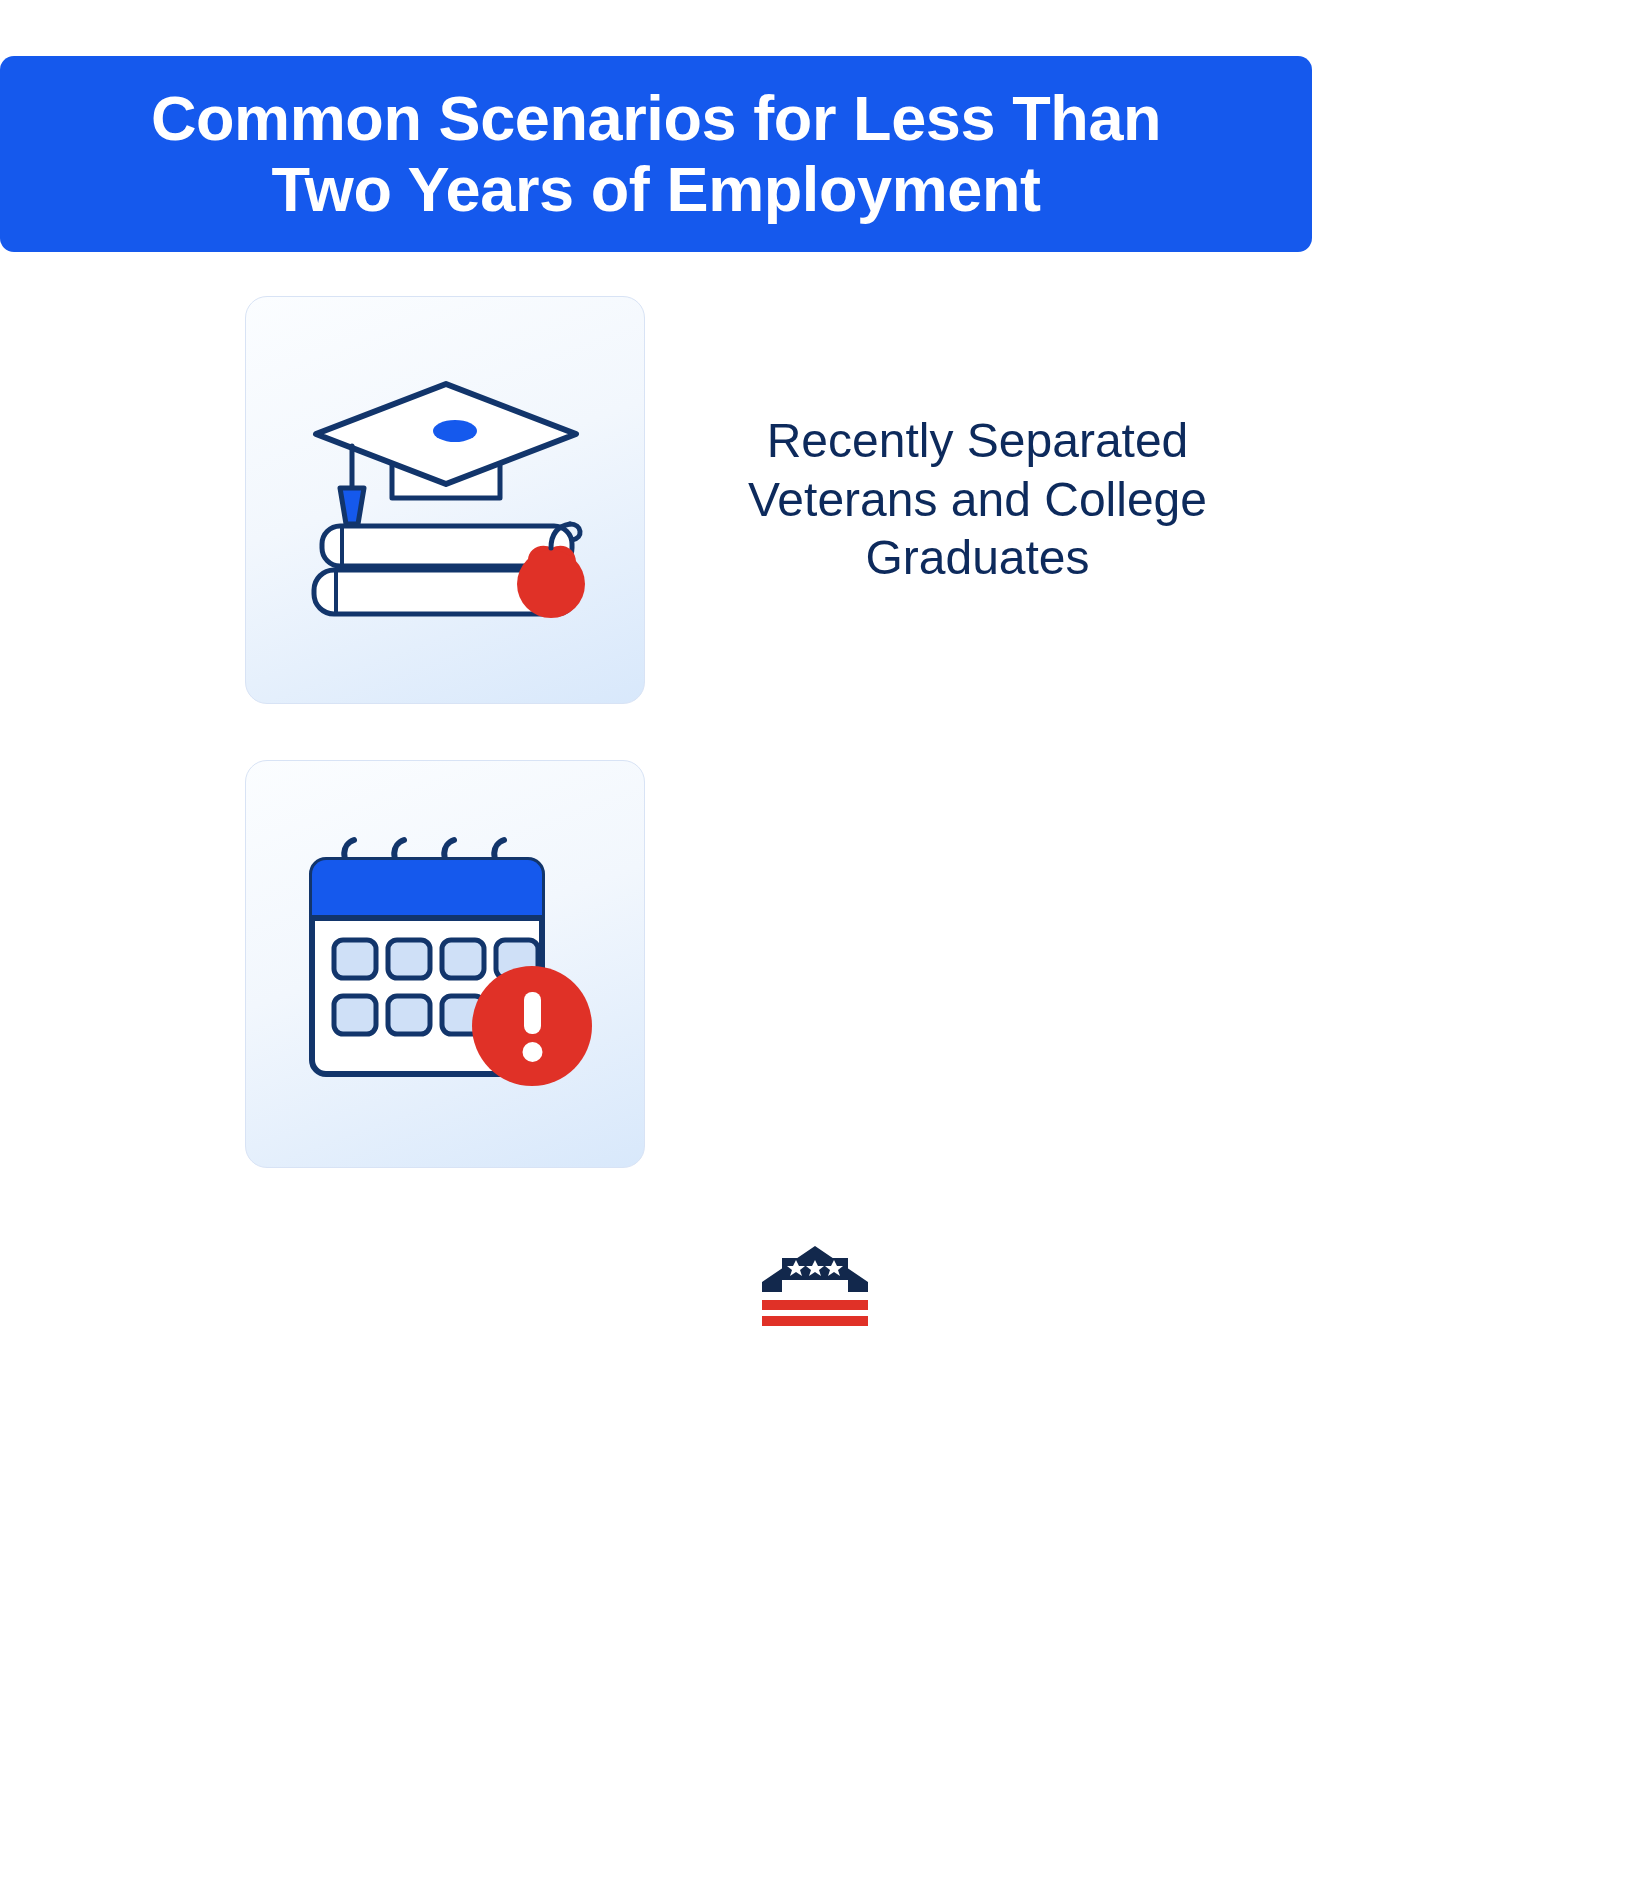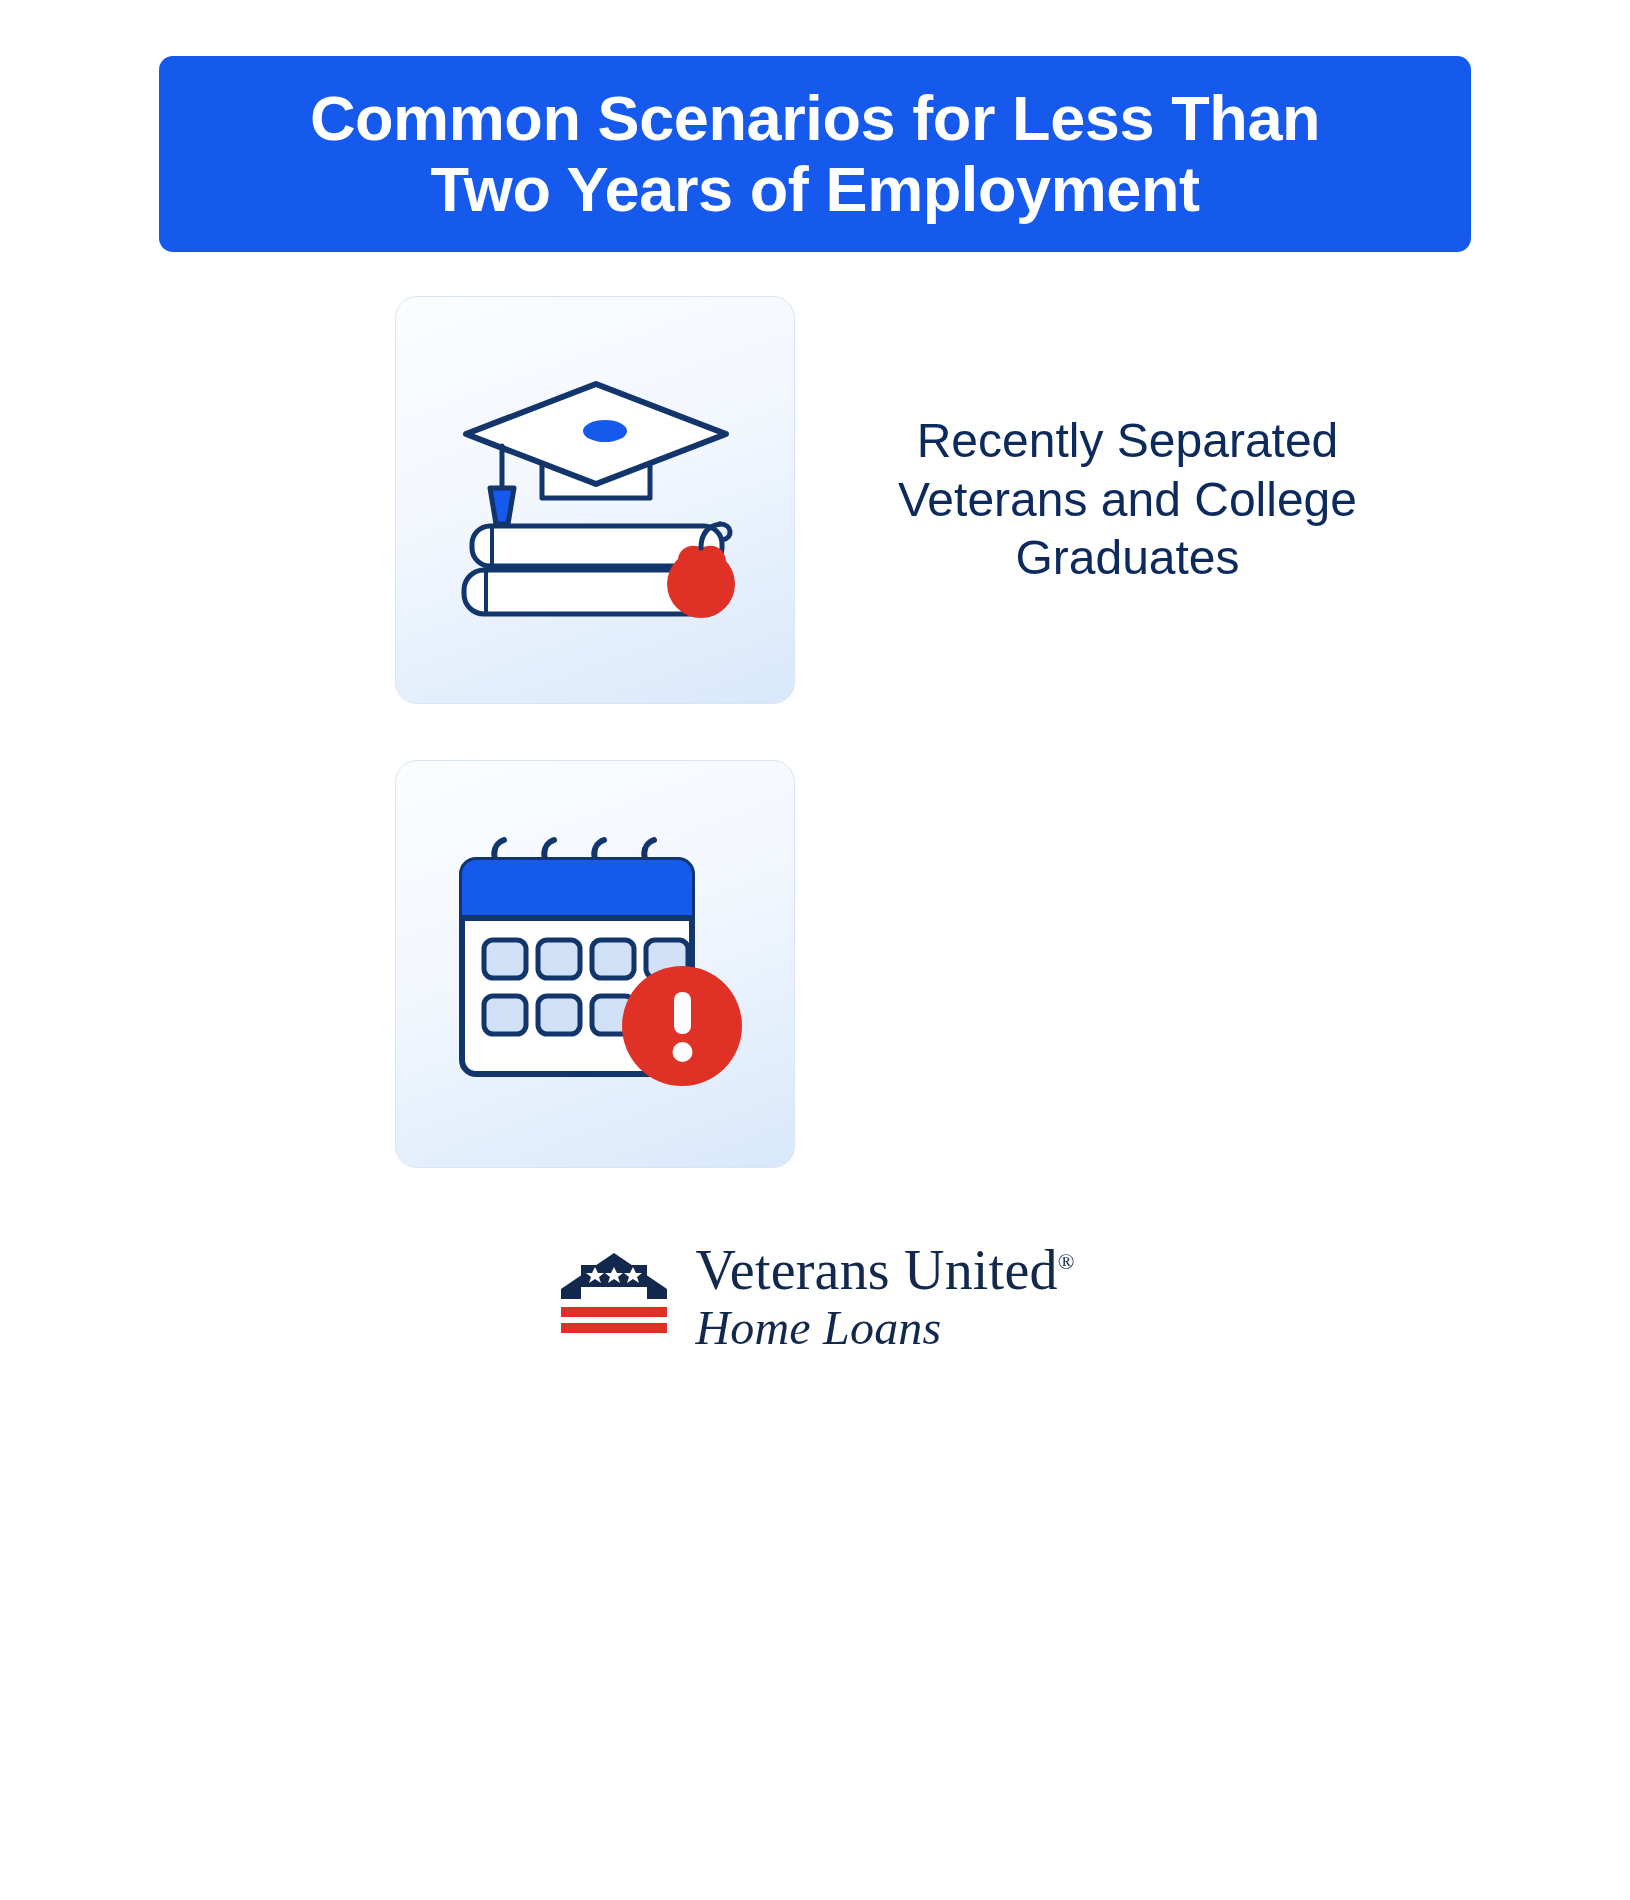--- a/index.html
+++ b/index.html
@@ -13,21 +13,20 @@
     font-family: "Liberation Sans", sans-serif;
     position: relative;
     overflow: hidden;
   }
   .infographic {
     width: 1630px;
     height: 1900px;
     position: relative;
     display: flex;
     flex-direction: column;
-    align-items: center;
   }
 
   
   .title-banner {
     margin-top: 56px;
     width: 1312px;
     min-height: 196px;
     background: #1559ed;
     border-radius: 14px;
     display: flex;
@@ -204,19 +203,15 @@
       <svg width="118" height="96" viewBox="0 0 118 96" fill="none" xmlns="http://www.w3.org/2000/svg">
         <path d="M59 4 L112 40 L112 50 L92 50 L92 34 L26 34 L26 50 L6 50 L6 40 Z" fill="#12284c"></path>
         <rect x="26" y="16" width="66" height="22" fill="#12284c"></rect>
         <polygon points="40,18 43,24 49,24 44,28 46,34 40,30 34,34 36,28 31,24 37,24" fill="#ffffff"></polygon>
         <polygon points="59,18 62,24 68,24 63,28 65,34 59,30 53,34 55,28 50,24 56,24" fill="#ffffff"></polygon>
         <polygon points="78,18 81,24 87,24 82,28 84,34 78,30 72,34 74,28 69,24 75,24" fill="#ffffff"></polygon>
         <rect x="6" y="58" width="106" height="10" fill="#e03127"></rect>
         <rect x="6" y="74" width="106" height="10" fill="#e03127"></rect>
       </svg>
     </span>
-    <span class="logo-text">
-      <span class="logo-line1"><span>Veterans United</span><span class="reg">®</span></span>
-      <span class="logo-line2">Home Loans</span>
-    </span>
   </div>
 
 </div>
 
 </body></html>

